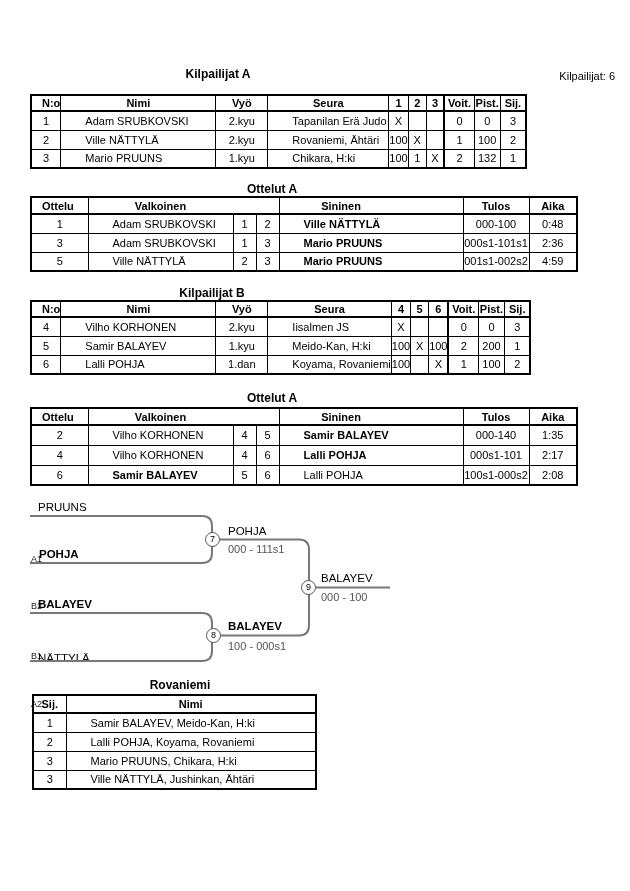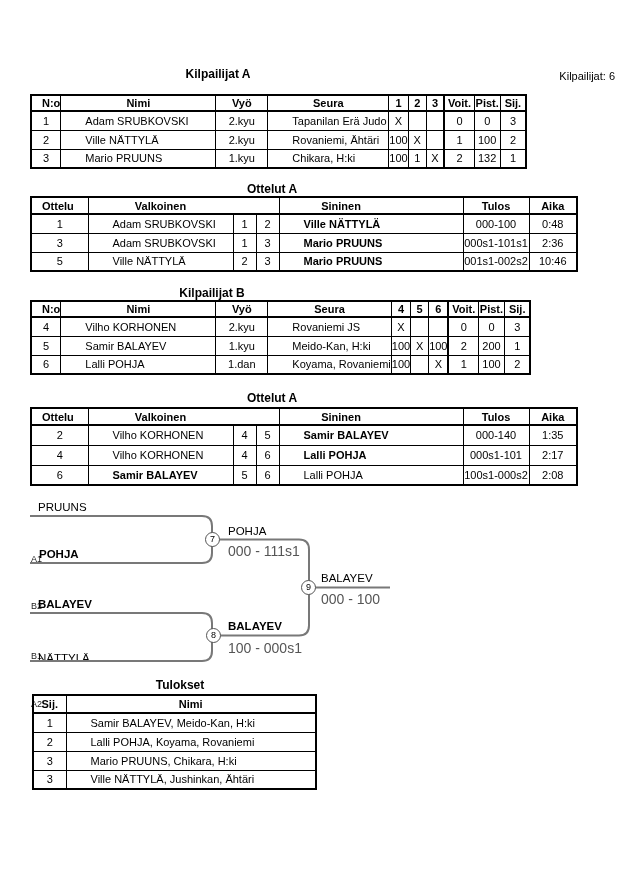--- a/index.html
+++ b/index.html
@@ -17,21 +17,21 @@
   th{font-weight:bold;}
   thead th{border-bottom:2px solid #000;}
   .al{text-align:left;padding-left:24px;}
   .thick-l{border-left:2px solid #000;}
   .bold{font-weight:bold;}
   .hdr-left{text-align:left;padding-left:10px;}
   
   .slot-name{font-size:11.5px;white-space:nowrap;}
   .seed{font-size:9px;color:#222;margin-top:36px;}
   .win-name{font-size:11.5px;white-space:nowrap;}
-  .score{font-size:14px;color:#555;white-space:nowrap;}
+  .score{font-size:11px;color:#555;white-space:nowrap;}
   .node{width:13px;height:13px;border:1px solid #555;border-radius:50%;background:#fff;
         font-size:9px;line-height:13px;text-align:center;z-index:2;}
   svg{position:absolute;left:0;top:0;z-index:1;}
 </style>
 </head>
 <body>
 
 <div id="sheet">
 
   <div id="participants" class="abs">Kilpailijat: 6</div>
@@ -143,21 +143,21 @@
         <td>000s1-101s1</td>
         <td>2:36</td>
       </tr>
       <tr style="height:19px">
         <td>5</td>
         <td class="al">Ville NÄTTYLÄ</td>
         <td>2</td>
         <td>3</td>
         <td class="al bold">Mario PRUUNS</td>
         <td>001s1-002s2</td>
-        <td>10:46</td>
+        <td>4:59</td>
       </tr>
     </tbody>
   </table>
 
   <div class="abs sec-title" style="left:212px;top:286px;">Kilpailijat B</div>
   <table class="abs" style="left:30px;top:300px;">
     <colgroup>
         <col style="width:25px">
         <col style="width:155px">
         <col style="width:52px">
@@ -181,21 +181,21 @@
         <th class="thick-l">Voit.</th>
         <th>Pist.</th>
         <th>Sij.</th>
       </tr>
     </thead>
     <tbody>
       <tr style="height:19px">
         <td>4</td>
         <td class="al">Vilho KORHONEN</td>
         <td>2.kyu</td>
-        <td class="al">Rovaniemi JS</td>
+        <td class="al">Iisalmen JS</td>
         <td>X</td>
         <td></td>
         <td></td>
         <td class="thick-l">0</td>
         <td>0</td>
         <td>3</td>
       </tr>
       <tr style="height:19px">
         <td>5</td>
         <td class="al">Samir BALAYEV</td>
@@ -296,21 +296,21 @@
   <div class="abs score" style="left:228px;top:543px;">000 - 111s1</div>
 
   <div class="abs node" style="left:206px;top:628px;">8</div>
   <div class="abs win-name bold" style="left:228px;top:620px;">BALAYEV</div>
   <div class="abs score" style="left:228px;top:640px;text-align:right;">100 - 000s1</div>
 
   <div class="abs node" style="left:301px;top:580px;">9</div>
   <div class="abs win-name" style="left:321px;top:572px;">BALAYEV</div>
   <div class="abs score" style="left:321px;top:591px;">000 - 100</div>
 
-  <div class="abs sec-title" style="left:180px;top:678px;">Tulokset</div>
+  <div class="abs sec-title" style="left:180px;top:678px;">Rovaniemi</div>
   <table class="abs" style="left:32px;top:694px;">
     <colgroup>
         <col style="width:33px">
         <col style="width:250px">
       </colgroup>
     <thead>
       <tr style="height:18px">
         <th>Sij.</th>
         <th>Nimi</th>
       </tr>

